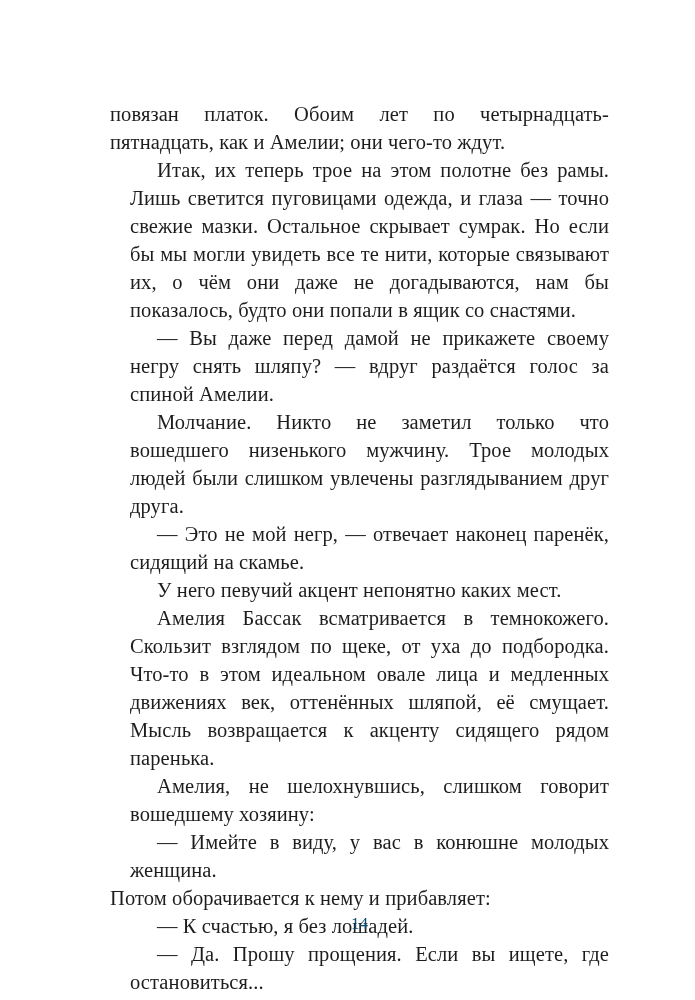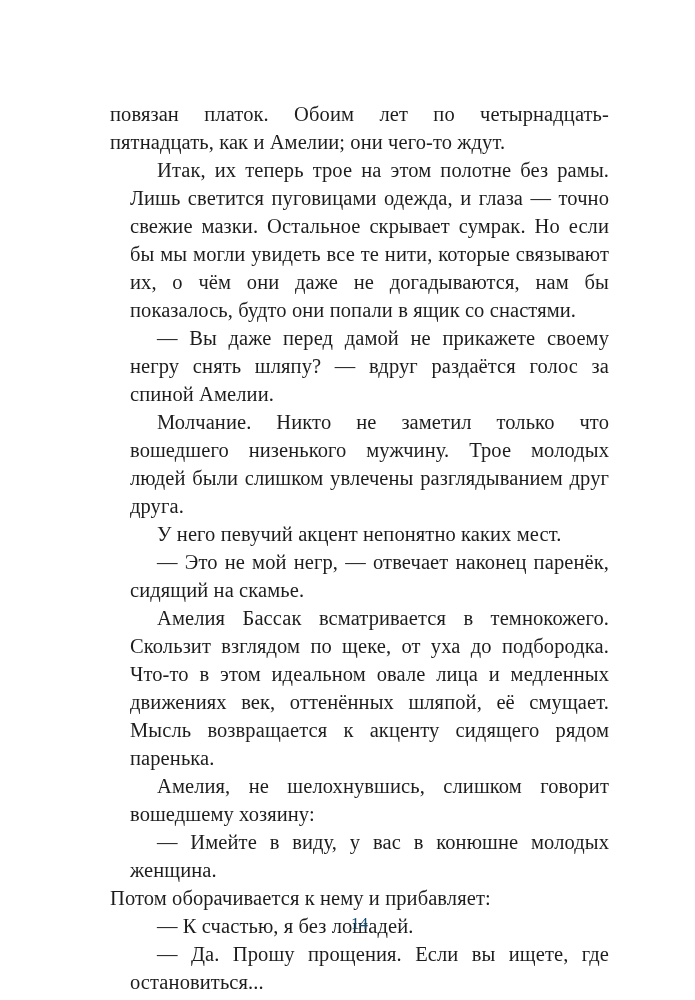--- a/index.html
+++ b/index.html
@@ -52,22 +52,22 @@
 </style>
 </head>
 <body>
 
 <div class="book-page">
   <main class="text-block">
       <p class="">повязан платок. Обоим лет по четырнадцать-пятнадцать, как и Амелии; они чего-то ждут.</p>
       <p class="indent">Итак, их теперь трое на этом полотне без рамы. Лишь светится пуговицами одежда, и глаза — точно свежие мазки. Остальное скрывает сумрак. Но если бы мы могли увидеть все те нити, которые связывают их, о чём они даже не догадываются, нам бы показалось, будто они попали в ящик со снастями.</p>
       <p class="indent">— Вы даже перед дамой не прикажете своему негру снять шляпу? — вдруг раздаётся голос за спиной Амелии.</p>
       <p class="indent">Молчание. Никто не заметил только что вошедшего низенького мужчину. Трое молодых людей были слишком увлечены разглядыванием друг друга.</p>
+      <p class="indent">— Это не мой негр, — отвечает наконец паренёк, сидящий на скамье.</p>
       <p class="indent">У него певучий акцент непонятно каких мест.</p>
-      <p class="indent">— Это не мой негр, — отвечает наконец паренёк, сидящий на скамье.</p>
       <p class="indent">Амелия Бассак всматривается в темнокожего. Скользит взглядом по щеке, от уха до подбородка. Что-то в этом идеальном овале лица и медленных движениях век, оттенённых шляпой, её смущает. Мысль возвращается к акценту сидящего рядом паренька.</p>
       <p class="indent">Амелия, не шелохнувшись, слишком говорит вошедшему хозяину:</p>
       <p class="indent">— Имейте в виду, у вас в конюшне молодых женщина.</p>
       <p class="">Потом оборачивается к нему и прибавляет:</p>
       <p class="indent">— К счастью, я без лошадей.</p>
       <p class="indent">— Да. Прошу прощения. Если вы ищете, где остановиться...</p>
     </main>
   <div class="page-number">14</div>
 </div>
 

